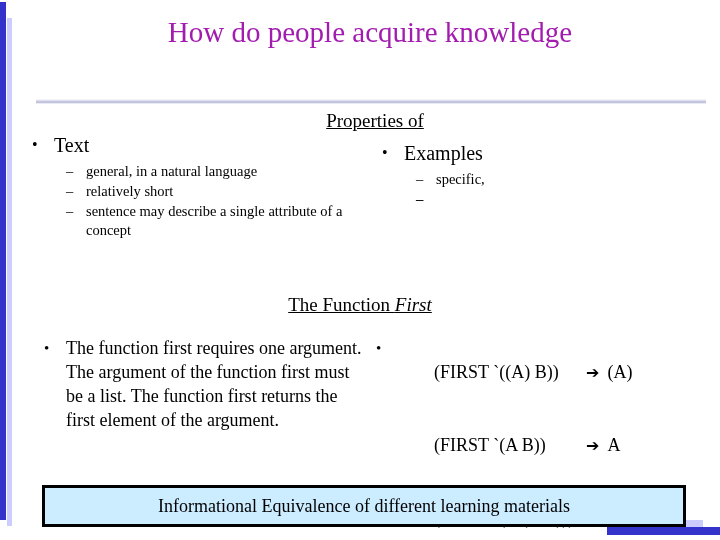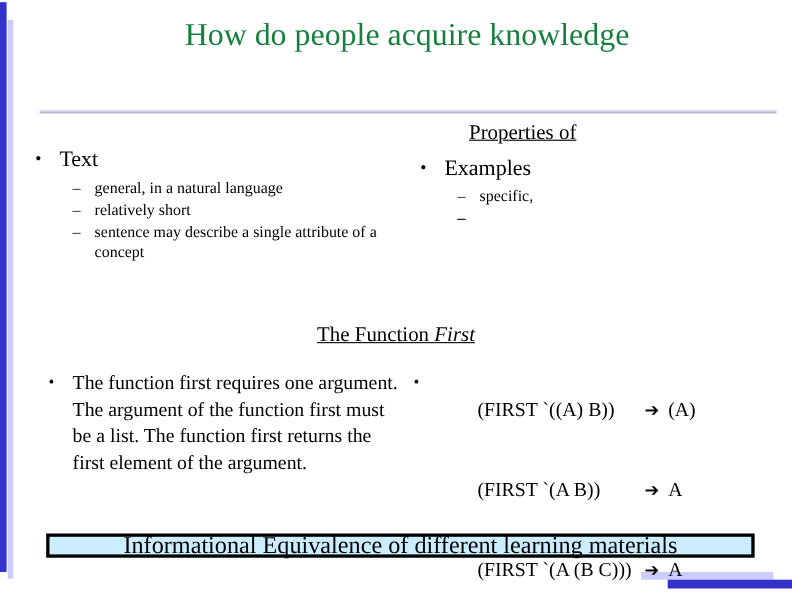--- a/index.html
+++ b/index.html
@@ -58,21 +58,21 @@
   
   .title {
     position: absolute;
     left: 40px;
     top: 14px;
     width: 660px;
     text-align: center;
     font-size: 29px;
     line-height: 36px;
     letter-spacing: 0px;
-    color: #15803d;
+    color: #a21caf;
   }
   .title-line { display: block; }
 
   
   .divider {
     position: absolute;
     left: 36px;
     top: 99px;
     width: 670px;
     height: 5px;
@@ -82,24 +82,23 @@
   
   .section-head {
     position: absolute;
     text-align: center;
     font-size: 19px;
     line-height: 22px;
     text-decoration: underline;
     white-space: nowrap;
   }
   #head-properties {
-    left: 164px;
+    left: 195px;
     top: 110px;
     width: 360px;
-    text-align: right;
   }
   #head-function {
     left: 180px;
     top: 294px;
     width: 360px;
   }
   .ital { font-style: italic; margin-top: 27px; }
 
   
   .blk { position: absolute; }
@@ -179,28 +178,28 @@
     font-size: 16px;
   }
   .expr-right { margin-left: 8px; }
 
   
   .callout {
     position: absolute;
     left: 42px;
     top: 485px;
     width: 644px;
-    height: 22px;
+    height: 42px;
     background: #CCECFF;
     border: 3px solid #000000;
     box-sizing: border-box;
     display: flex;
     align-items: center;
     justify-content: center;
-    font-size: 22px;
+    font-size: 18px;
     line-height: 22px;
   }
 </style>
 </head>
 <body>
 
 <div id="slide">
 
   <div class="bar-dark-left"></div>
   <div class="bar-light-left"></div>

